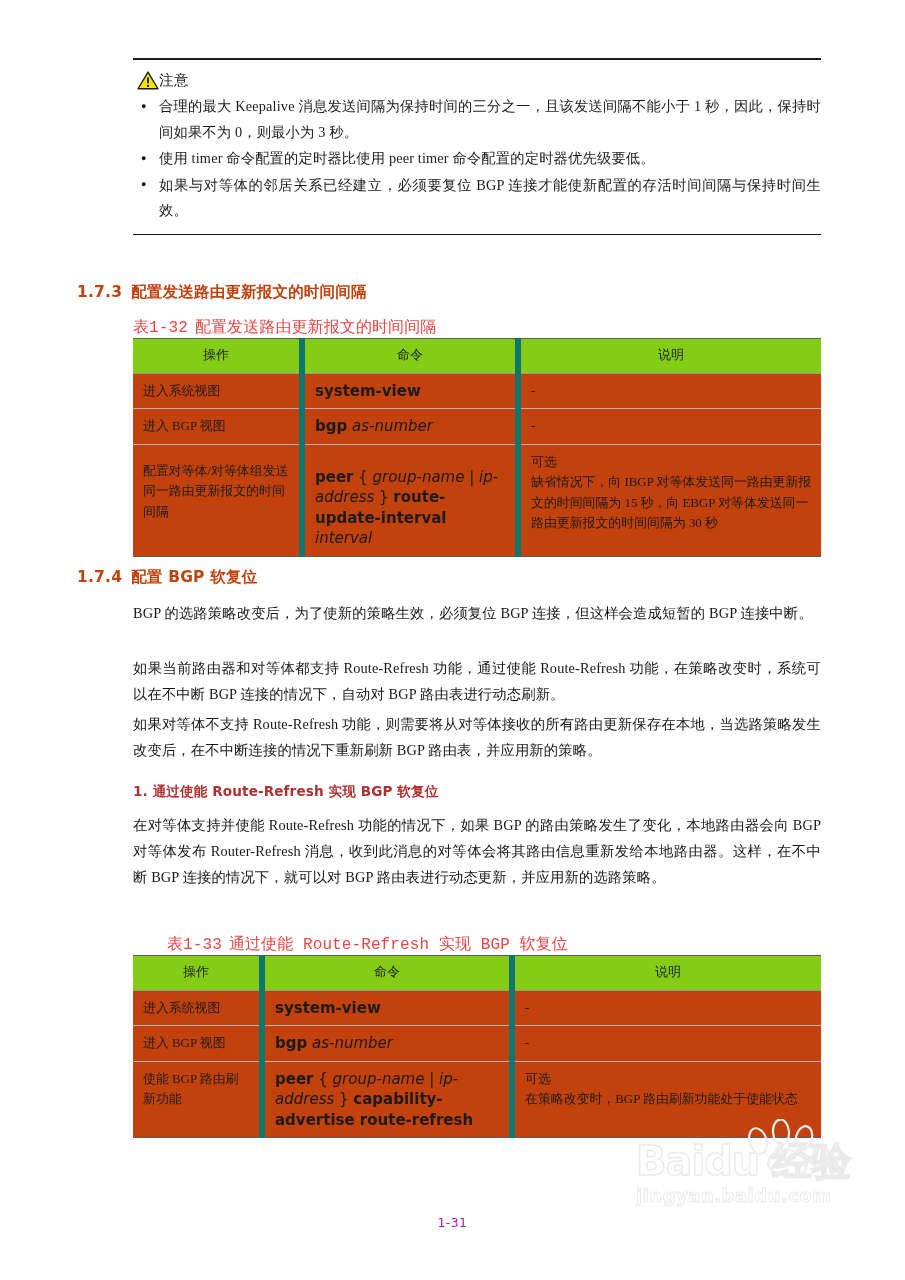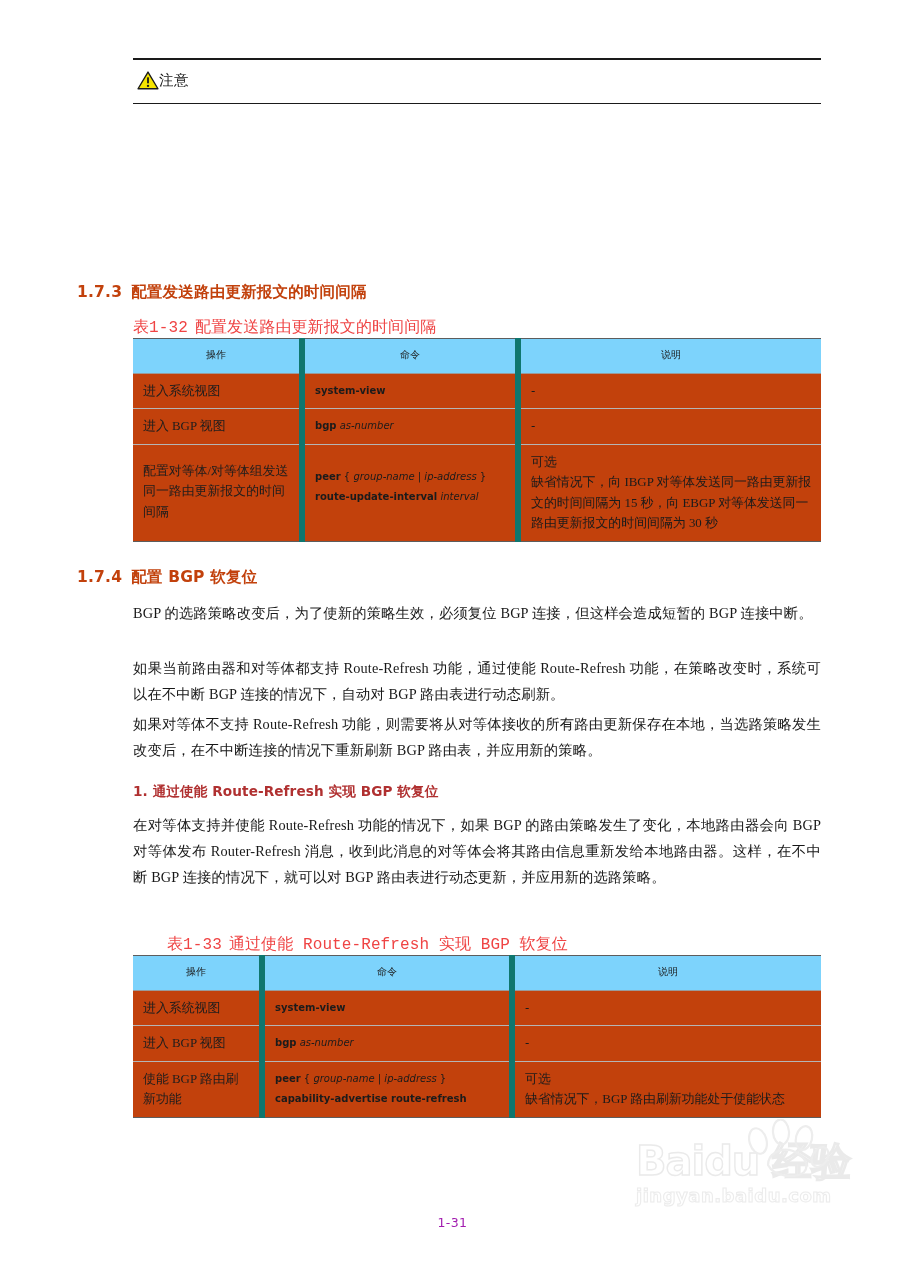--- a/index.html
+++ b/index.html
@@ -135,37 +135,37 @@
     padding: 7px 9px 7px 10px;
     vertical-align: top;
     line-height: 20.5px;
   }
   table.doc-table th:first-child,
   table.doc-table td:first-child { border-left: none; }
   table.doc-table th:last-child,
   table.doc-table td:last-child { border-right: none; }
 
   table.doc-table thead th {
-    background: #7dd3fc;
+    background: #84cc16;
     text-align: center;
     font-weight: normal;
     border-top: 1.9px solid #5d5d5d;
     border-bottom: 1px solid #9a9a9a;
     padding: 6px 4px 7px 4px;
     font-family: "Liberation Serif", "DejaVu Serif", serif;
-    font-size: 10px;
+    font-size: 13px;
   }
   table.doc-table tbody tr { border-bottom: 1px solid #b5b5b5; }
   table.doc-table tbody tr:last-child { border-bottom: 1.9px solid #5d5d5d; }
   table.doc-table tbody td { background: #c2410c; }
 
   .cell-op { color: #1d1d1d; font-size: 12.9px; }
   .cmd {
     font-family: "DejaVu Sans", "Liberation Sans", sans-serif;
-    font-size: 10px;
+    font-size: 15px;
     line-height: 19.5px;
     margin-top: 16px;
   }
   .cmd b { font-weight: bold; }
   .cmd i { font-style: italic; }
   .desc { font-size: 12.9px; line-height: 22px; }
   .desc .d-line { display: block; }
   .dash { font-family: "DejaVu Sans", "Liberation Sans", sans-serif; font-size: 12px; }
 
   
@@ -224,20 +224,25 @@
 
   <div class="note-box">
     <div class="note-head">
       <svg class="warn-tri" viewBox="0 0 24 21" aria-hidden="true">
         <polygon points="12,1.2 23,19.6 1,19.6" fill="#f5e400" stroke="#1a1a1a" stroke-width="1.5" stroke-linejoin="round"></polygon>
         <rect x="11" y="7" width="2" height="6.6" fill="#1a1a1a"></rect>
         <circle cx="12" cy="16.4" r="1.3" fill="#1a1a1a"></circle>
       </svg>
       <span class="note-title">注意</span>
     </div>
+    <ul class="note-list">
+      <li>合理的最大 Keepalive 消息发送间隔为保持时间的三分之一，且该发送间隔不能小于 1 秒，因此，保持时间如果不为 0，则最小为 3 秒。</li>
+      <li>使用 timer 命令配置的定时器比使用 peer timer 命令配置的定时器优先级要低。</li>
+      <li>如果与对等体的邻居关系已经建立，必须要复位 BGP 连接才能使新配置的存活时间间隔与保持时间生效。</li>
+    </ul>
   </div>
 
   <div class="h3" style="left:77px; top:282px;">
     <span class="num">1.7.3</span><span>配置发送路由更新报文的时间间隔</span>
   </div>
 
   <div class="tbl-cap" style="left:133px; top:317px;">
     <span class="capnum">表1-32</span><span>配置发送路由更新报文的时间间隔</span>
   </div>
 
@@ -322,21 +327,21 @@
         <td class="desc"><span class="dash">-</span></td>
       </tr>
       <tr>
         <td class="cell-op">使能 BGP 路由刷新功能</td>
         <td class="cmd">
           <span class="d-line"><b>peer</b> { <i>group-name</i> | <i>ip-address</i> }</span>
           <span class="d-line"><b>capability-advertise route-refresh</b></span>
         </td>
         <td class="desc">
           <span class="d-line">可选</span>
-          <span class="d-line">缺省情况下，BGP 路由刷新功能处于使能状态</span>
+          <span class="d-line">在策略改变时，BGP 路由刷新功能处于使能状态</span>
         </td>
       </tr>
     </tbody>
   </table>
 
   <div class="watermark">
     <svg class="wm-paw" width="86" height="58" viewBox="0 0 86 58" aria-hidden="true">
       <ellipse cx="14" cy="22" rx="8.5" ry="13" fill="none" stroke="#ededed" stroke-width="2.2" transform="rotate(-16 14 22)"></ellipse>
       <ellipse cx="37" cy="13" rx="8" ry="12.5" fill="none" stroke="#ededed" stroke-width="2.2" transform="rotate(-4 37 13)"></ellipse>
       <ellipse cx="60" cy="19" rx="8" ry="12" fill="none" stroke="#ededed" stroke-width="2.2" transform="rotate(14 60 19)"></ellipse>

